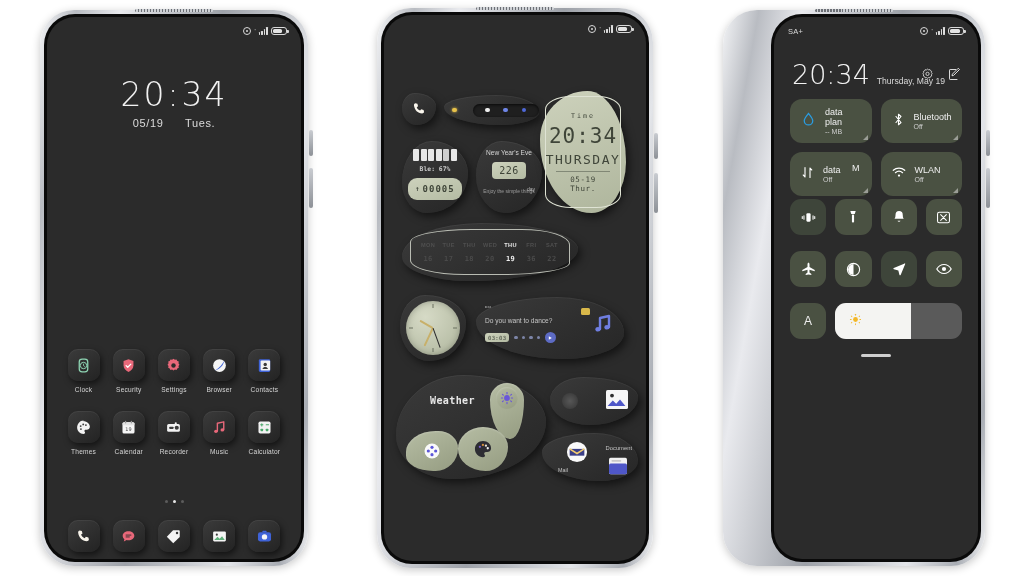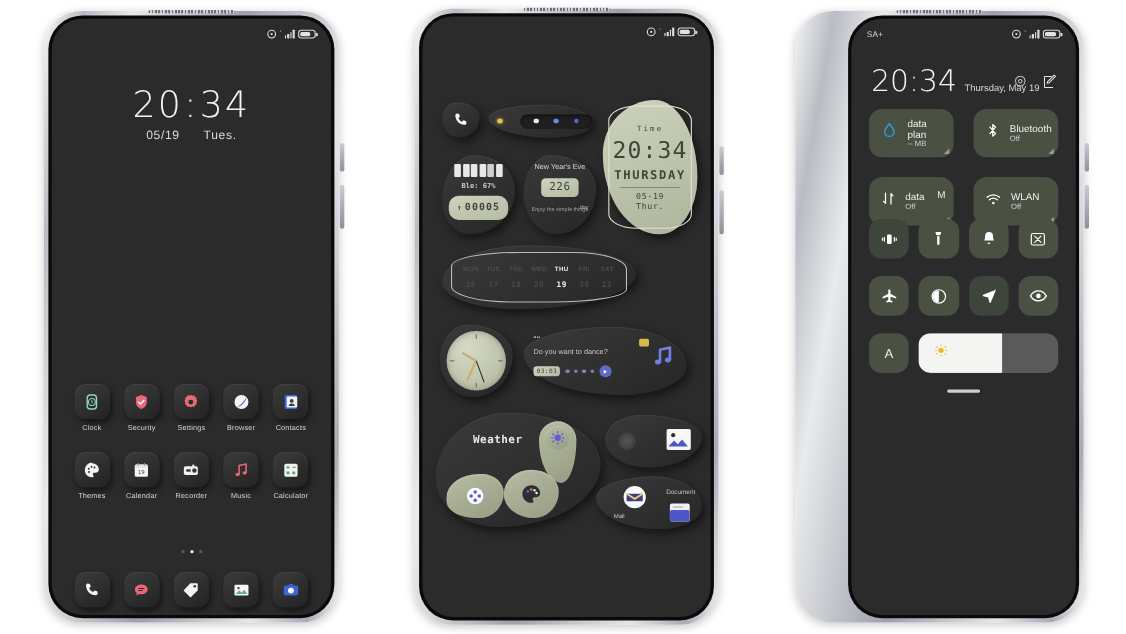--- a/index.html
+++ b/index.html
@@ -92,27 +92,27 @@
   .steps { margin:5px auto 0; width:54px; height:22px; border-radius:9px;
     display:flex; align-items:center; justify-content:center; gap:2px; font-size:9px; letter-spacing:1px; }
 
   .w-nye { left:92px; top:126px; width:66px; height:72px; padding:8px 5px; text-align:center; }
   .nye-t { font-size:6.6px; color:#d5d5d5; }
   .nye-v { margin:6px auto 8px; width:34px;height:17px;border-radius:4px;
     display:flex;align-items:center;justify-content:center;font-size:10px;letter-spacing:.5px; }
   .nye-d { font-size:5px; color:#bbb; position:absolute; right:7px; top:45px; }
   .nye-f { font-size:5px; color:#9e9e9e; margin-top:9px; }
 
-  .w-time { left:164px; top:76px; width:86px; height:122px; padding:5px; }
+  .w-time { left:156px; top:76px; width:86px; height:122px; padding:5px; }
   .time-in { width:100%; height:100%; border-radius:34% 30% 32% 34% / 12% 12% 12% 12%;
     border:1.4px solid #dfe3d4; display:flex; flex-direction:column; align-items:center;
     justify-content:center; gap:4px; }
   .tw-cap { font-size:6.6px; letter-spacing:2px; }
   .tw-hr  { font-size:21px; letter-spacing:1px; }
-  .tw-day { font-size:11px; letter-spacing:1.5px;font-weight:bold; }
+  .tw-day { font-size:13px; letter-spacing:1.5px; }
   .tw-dt  { font-size:7.5px; letter-spacing:.6px; border-top:1px solid rgba(63,69,57,.45); padding-top:3px; width:72%; text-align:center; }
 
   .w-cal { left:18px; top:208px; width:176px; height:58px; }
   .cal-in { position:absolute; inset:6px 8px; border:1.2px solid #b9bcb3;
     border-radius: 38% 30% 42% 34% / 28% 34% 26% 32%; display:flex; flex-direction:column;
     justify-content:center; padding:4px 10px; }
   .cal-row { display:flex; justify-content:space-between; }
   .cal-row span { font-size:5.6px; color:#4f4f4f; width:14px; text-align:center; letter-spacing:.4px; }
   .cal-row span.on { color:#ebebeb; }
   .cal-row.nums span { font-size:7px; font-family:"DejaVu Sans Mono", monospace; color:#4a4a4a; }
@@ -158,21 +158,21 @@
   .mail-lbl { position:absolute; left:16px; top:34px; font-size:5.4px; color:#c3c3c3; }
   .doc-lbl { position:absolute; right:6px; top:12px; font-size:5.8px; color:#c3c3c3; }
 
   
   .cc-time { position:absolute; left:18px; top:42px; display:flex; align-items:baseline; gap:7px; }
   .cc-hm { font-size:27px; color:#f2f2f2; font-weight:300; letter-spacing:0px; font-family:"DejaVu Sans", sans-serif;}
   .cc-date { font-size:8.6px; color:#d9d9d9; }
   .cc-acts { position:absolute; right:16px; top:50px; display:flex; gap:12px; align-items:center; }
 
   .tilegrid { position:absolute; left:16px; right:16px; top:82px;
-    display:grid; grid-template-columns:1fr 1fr; gap:18px; }
+    display:grid; grid-template-columns:1fr 1fr; gap:9px; }
   .tile { height:44px; border-radius:12px; background:#4a5142; position:relative;
     display:flex; align-items:center; gap:8px; padding:0 10px; overflow:hidden; }
   .tile .tl { display:flex; flex-direction:column; gap:1px; }
   .tile .t1 { font-size:9px; color:#f0f0f0; }
   .tile .t2 { font-size:7px; color:#cfcfcf; }
   .tile .corner { position:absolute; right:4px; bottom:3px; width:0;height:0;
     border-left:5px solid transparent; border-bottom:5px solid rgba(220,220,220,.55); }
 
   .iconrow { position:absolute; left:16px; right:16px;
     display:grid; grid-template-columns:repeat(4,1fr); gap:9px; }

